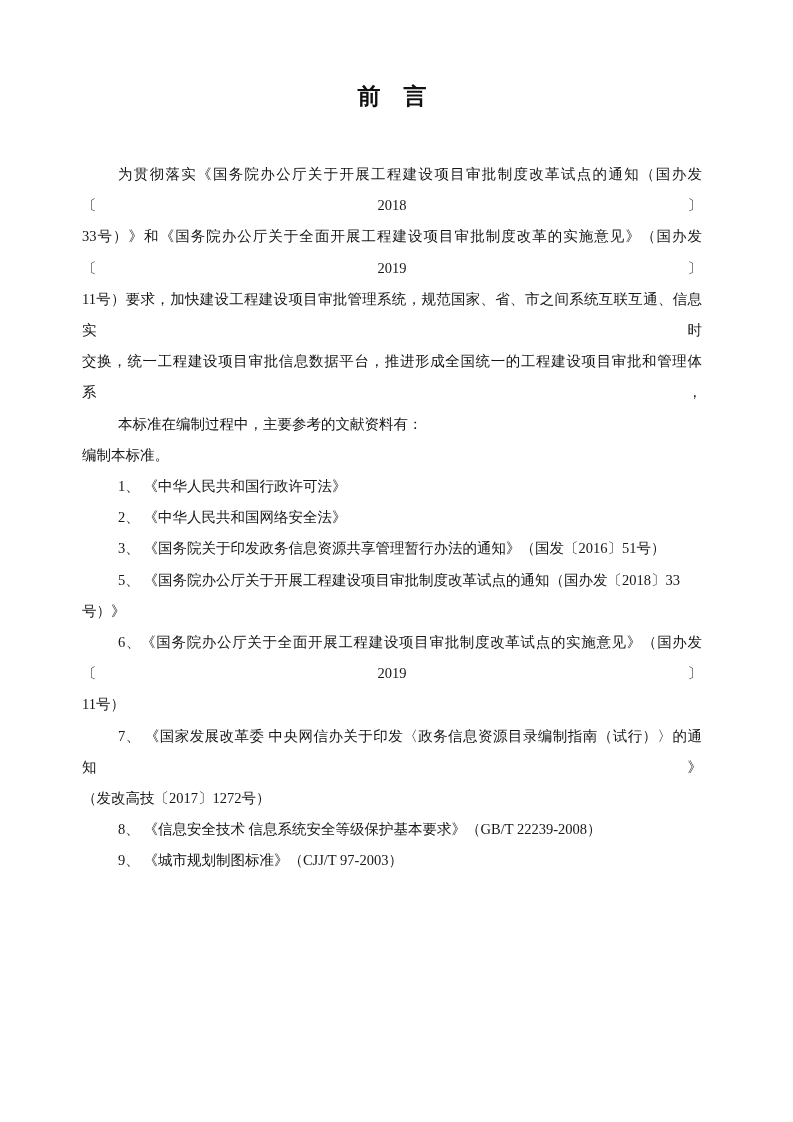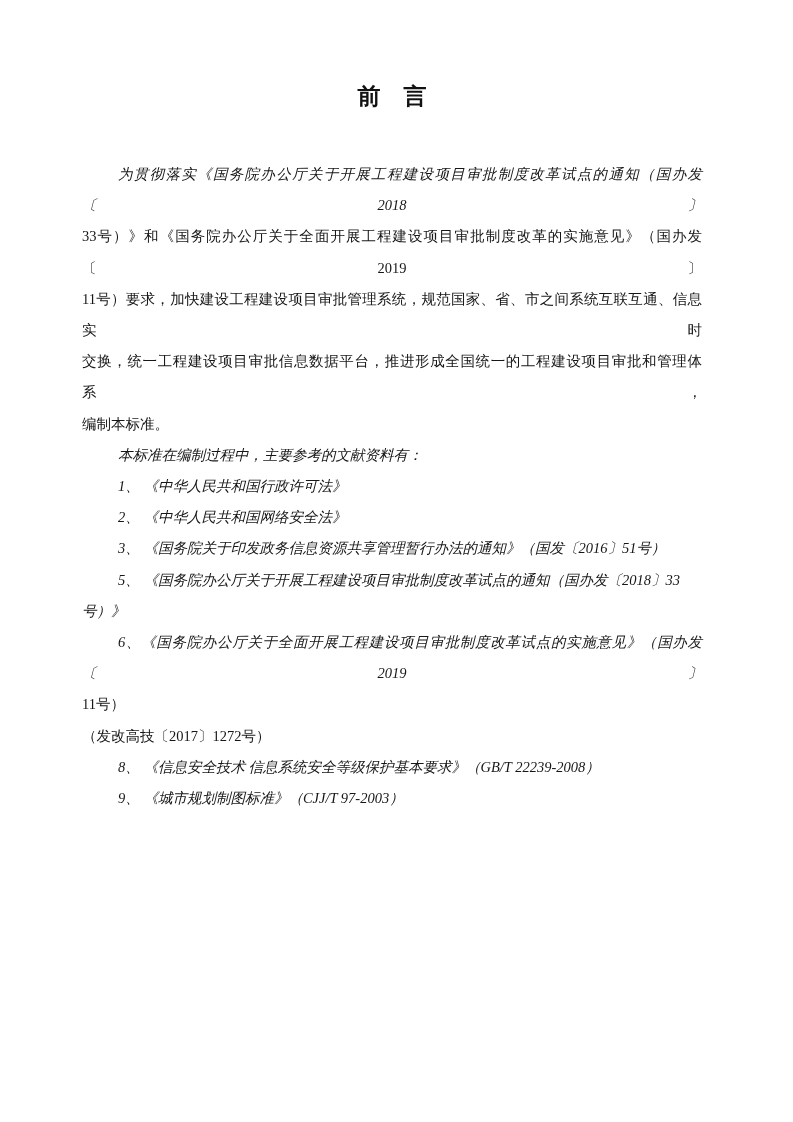--- a/index.html
+++ b/index.html
@@ -37,43 +37,43 @@
     color: #161616;
   }
   
   .fill {
     text-align: justify;
     text-align-last: justify;
   }
   
   .indent {
     text-indent: 36px;
-    font-style: italic;
   }
 </style>
 </head>
 <body>
 
 <div class="page">
   <div class="content">
 
     <div class="doc-title">前　言</div>
 
     <div class="line indent fill">为贯彻落实《国务院办公厅关于开展工程建设项目审批制度改革试点的通知（国办发〔2018〕</div>
     <div class="line fill">33号）》和《国务院办公厅关于全面开展工程建设项目审批制度改革的实施意见》（国办发〔2019〕</div>
     <div class="line fill">11号）要求，加快建设工程建设项目审批管理系统，规范国家、省、市之间系统互联互通、信息实时</div>
     <div class="line fill">交换，统一工程建设项目审批信息数据平台，推进形成全国统一的工程建设项目审批和管理体系，</div>
+    <div class="line indent">本标准在编制过程中，主要参考的文献资料有：</div>
+
     <div class="line">编制本标准。</div>
-
-    <div class="line indent">本标准在编制过程中，主要参考的文献资料有：</div>
 
     <div class="line indent">1、 《中华人民共和国行政许可法》</div>
     <div class="line indent">2、 《中华人民共和国网络安全法》</div>
     <div class="line indent">3、 《国务院关于印发政务信息资源共享管理暂行办法的通知》（国发〔2016〕51号）</div>
     <div class="line indent">5、 《国务院办公厅关于开展工程建设项目审批制度改革试点的通知（国办发〔2018〕33号）》</div>
     <div class="line indent fill">6、《国务院办公厅关于全面开展工程建设项目审批制度改革试点的实施意见》（国办发〔2019〕</div>
     <div class="line">11号）</div>
+    <div class="line indent fill">7、 《国家发展改革委 中央网信办关于印发〈政务信息资源目录编制指南（试行）〉的通知》</div>
     <div class="line">（发改高技〔2017〕1272号）</div>
     <div class="line indent">8、 《信息安全技术 信息系统安全等级保护基本要求》（GB/T 22239-2008）</div>
     <div class="line indent">9、 《城市规划制图标准》（CJJ/T 97-2003）</div>
 
   </div>
 </div>
 
 </body></html>

